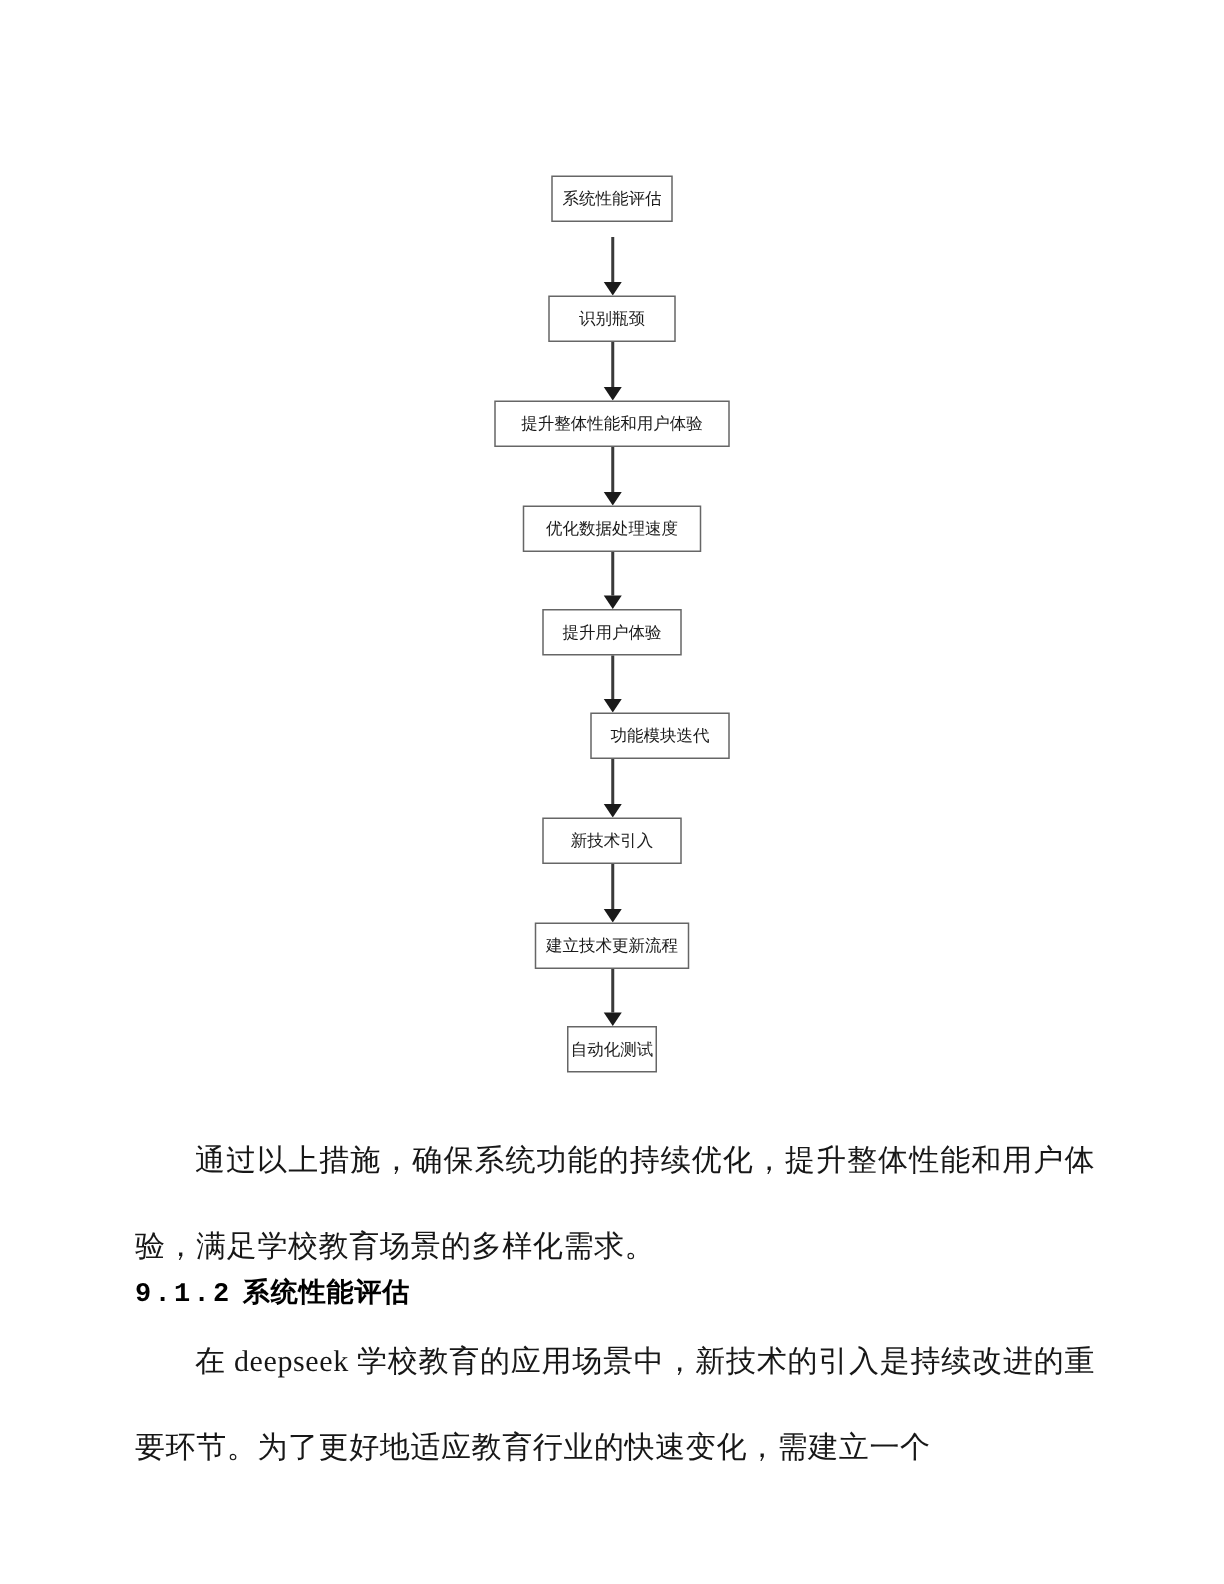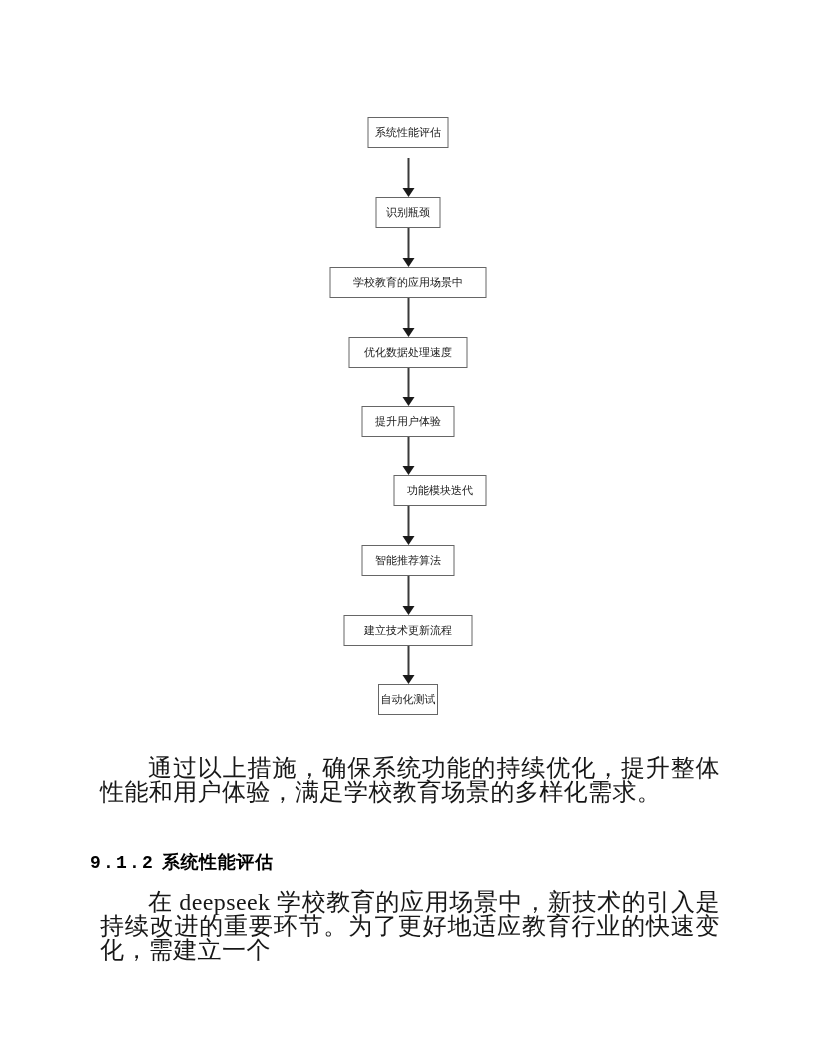--- a/index.html
+++ b/index.html
@@ -78,24 +78,24 @@
     border-top: 9px solid #1a1a1a;
   }
 
   
   .body-block {
     position: absolute;
     left: 90px;
     width: 640px;
   }
   p.para {
-    margin: 10px;
+    margin: 0;
     font-family: "Liberation Serif", "DejaVu Serif", serif;
-    font-size: 24px;
-    line-height: 24px;
+    font-size: 20px;
+    line-height: 57px;
     text-align: justify;
     text-justify: inter-ideograph;
     text-indent: 2em;
     letter-spacing: 0.4px;
     color: #171717;
   }
   h3.heading {
     margin: 0;
     font-family: "DejaVu Sans", "Liberation Sans", sans-serif;
     font-weight: bold;
@@ -114,30 +114,30 @@
   <div class="flowchart">
 
     <div class="node" style="top:7px; width:81px;">
       <span class="node-label">系统性能评估</span>
     </div>
     <div class="connector" style="top:48px; height:39px;">
       <div class="shaft" style="height:30px;"></div>
       <div class="head"></div>
     </div>
 
-    <div class="node" style="top:87px; width:65px;">
+    <div class="node" style="top:87px; width:85px;">
       <span class="node-label">识别瓶颈</span>
     </div>
     <div class="connector" style="top:118px; height:39px;">
       <div class="shaft" style="height:30px;"></div>
       <div class="head"></div>
     </div>
 
     <div class="node" style="top:157px; width:157px;">
-      <span class="node-label">学校教育的应用场景中</span>
+      <span class="node-label">提升整体性能和用户体验</span>
     </div>
     <div class="connector" style="top:188px; height:39px;">
       <div class="shaft" style="height:30px;"></div>
       <div class="head"></div>
     </div>
 
     <div class="node" style="top:227px; width:119px;">
       <span class="node-label">优化数据处理速度</span>
     </div>
     <div class="connector" style="top:258px; height:38px;">
@@ -155,28 +155,28 @@
 
     <div class="node" style="top:365px; width:93px;margin-left:32px;">
       <span class="node-label">功能模块迭代</span>
     </div>
     <div class="connector" style="top:396px; height:39px;">
       <div class="shaft" style="height:30px;"></div>
       <div class="head"></div>
     </div>
 
     <div class="node" style="top:435px; width:93px;">
-      <span class="node-label">智能推荐算法</span>
+      <span class="node-label">新技术引入</span>
     </div>
     <div class="connector" style="top:466px; height:39px;">
       <div class="shaft" style="height:30px;"></div>
       <div class="head"></div>
     </div>
 
-    <div class="node" style="top:505px; width:129px;">
+    <div class="node" style="top:505px; width:103px;">
       <span class="node-label">建立技术更新流程</span>
     </div>
     <div class="connector" style="top:536px; height:38px;">
       <div class="shaft" style="height:29px;"></div>
       <div class="head"></div>
     </div>
 
     <div class="node" style="top:574px; width:60px;">
       <span class="node-label">自动化测试</span>
     </div>

